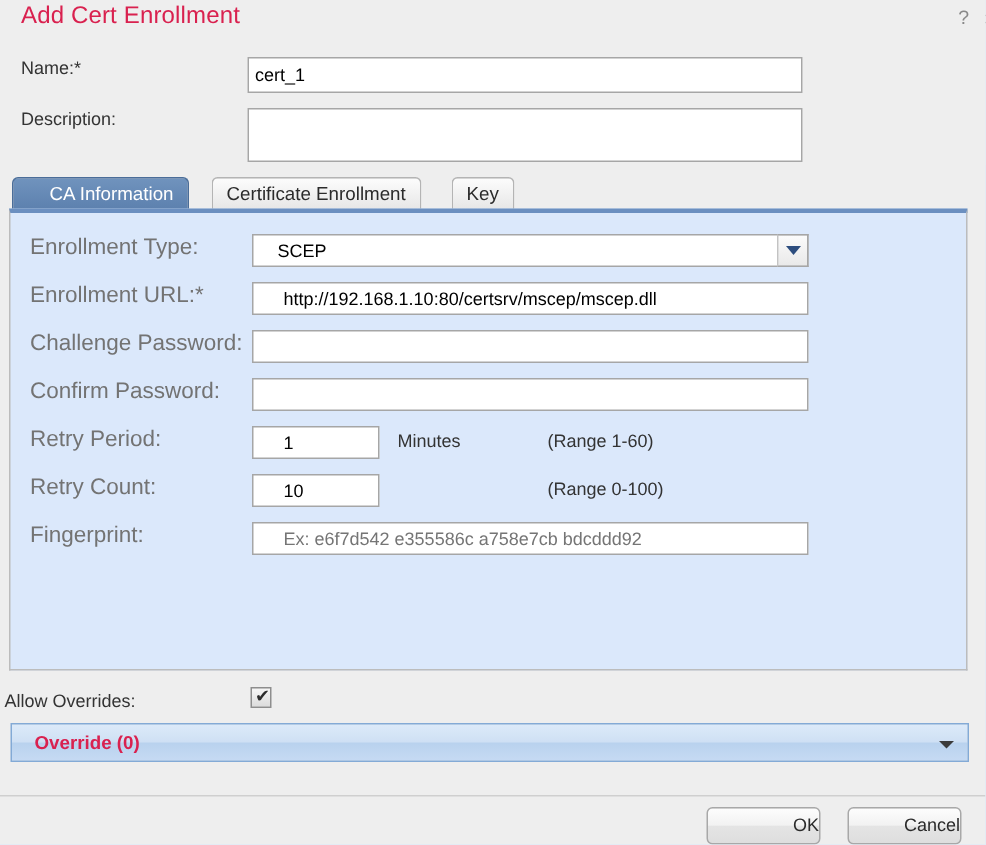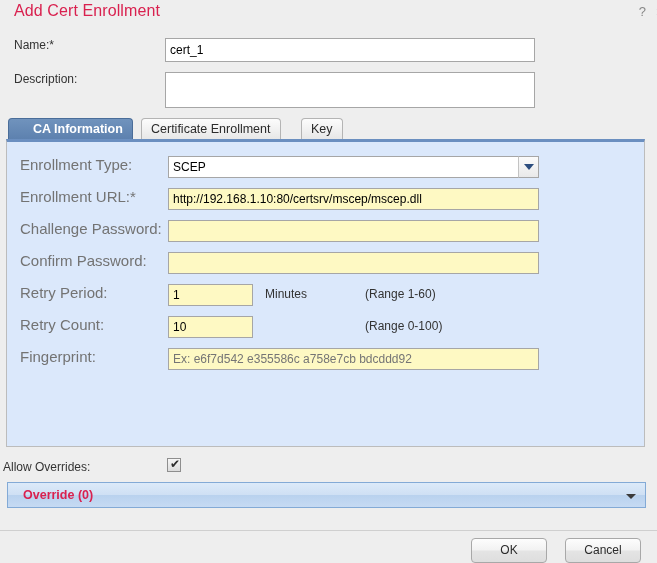--- a/index.html
+++ b/index.html
@@ -97,21 +97,21 @@
     padding: 0 9px;
     white-space: nowrap;
     cursor: pointer;
     background: linear-gradient(to bottom, #fcfcfc 0%, #f0f0f0 55%, #e6e6e6 100%);
     color: #2b2b2b;
   }
   .tab.active {
     background: linear-gradient(to bottom, #7093bd 0%, #5c80ae 100%);
     border-color: #4a6d99;
     color: #ffffff;
-    font-weight: bold;
+    font-weight: normal;
     padding-left: 24px;
   }
 
   
   #ca-panel {
     position: absolute;
     left: 6px; top: 139px;
     width: 639px; height: 308px;
     box-sizing: border-box;
     background: #dbe8fb;
@@ -123,48 +123,48 @@
     position: absolute;
     left: 13px;
     font-size: 15px;
     color: #737373;
     white-space: nowrap;
   }
   .pinput {
     position: absolute;
     left: 161px;
     box-sizing: border-box;
-    background: #fef9c3;
+    background: #ffffff;
     border: 1px solid #a6a6a6;
     height: 22px;
     line-height: 20px;
     font-family: "Liberation Sans", sans-serif;
     font-size: 12px;
     color: #000000;
-    padding: 0 4px;
+    padding: 0 20px;
     outline: none;
   }
   .pinput.wide   { width: 371px; }
   .pinput.narrow { width: 85px; }
   .pinput.ph { color: #8a8a8a; }
 
   
   #enroll-type-select {
     width: 371px;
     padding-right: 24px;
     position: absolute;
     left: 161px;
     box-sizing: border-box;
     height: 22px;
     line-height: 20px;
     background: #ffffff;
     border: 1px solid #a6a6a6;
     font-size: 12px;
     color: #000000;
-    padding-left: 4px;
+    padding-left: 16px;
     cursor: pointer;
   }
   #enroll-type-arrow {
     position: absolute;
     left: 511px;
     width: 21px;
     height: 22px;
     box-sizing: border-box;
     background: linear-gradient(to bottom, #fbfbfb, #e9e9e9);
     border: 1px solid #a6a6a6;
@@ -265,21 +265,21 @@
     position: absolute;
     top: 538px;
     width: 76px; height: 25px;
     box-sizing: border-box;
     background: linear-gradient(to bottom, #fdfdfd 0%, #f2f2f2 48%, #e4e4e4 52%, #dedede 100%);
     border: 1px solid #a8a8a8;
     border-radius: 4px;
     font-family: "Liberation Sans", sans-serif;
     font-size: 12px;
     color: #2b2b2b;
-    text-align: center;
+    text-align: right;
     line-height: 23px;
     cursor: pointer;
     user-select: none;
   }
   #ok-button     { left: 471px; }
   #cancel-button { left: 565px; }
 </style>
 </head>
 <body>
 

